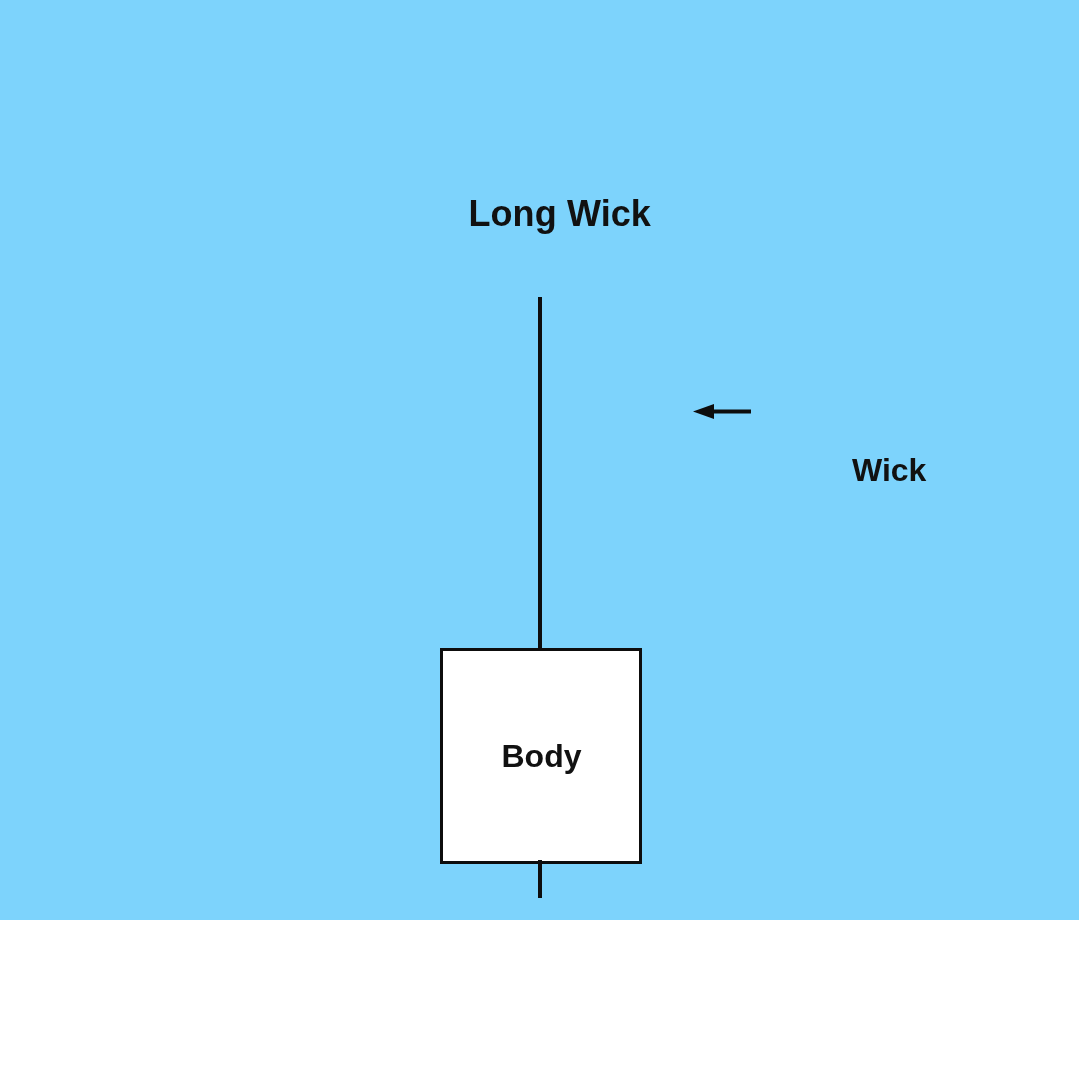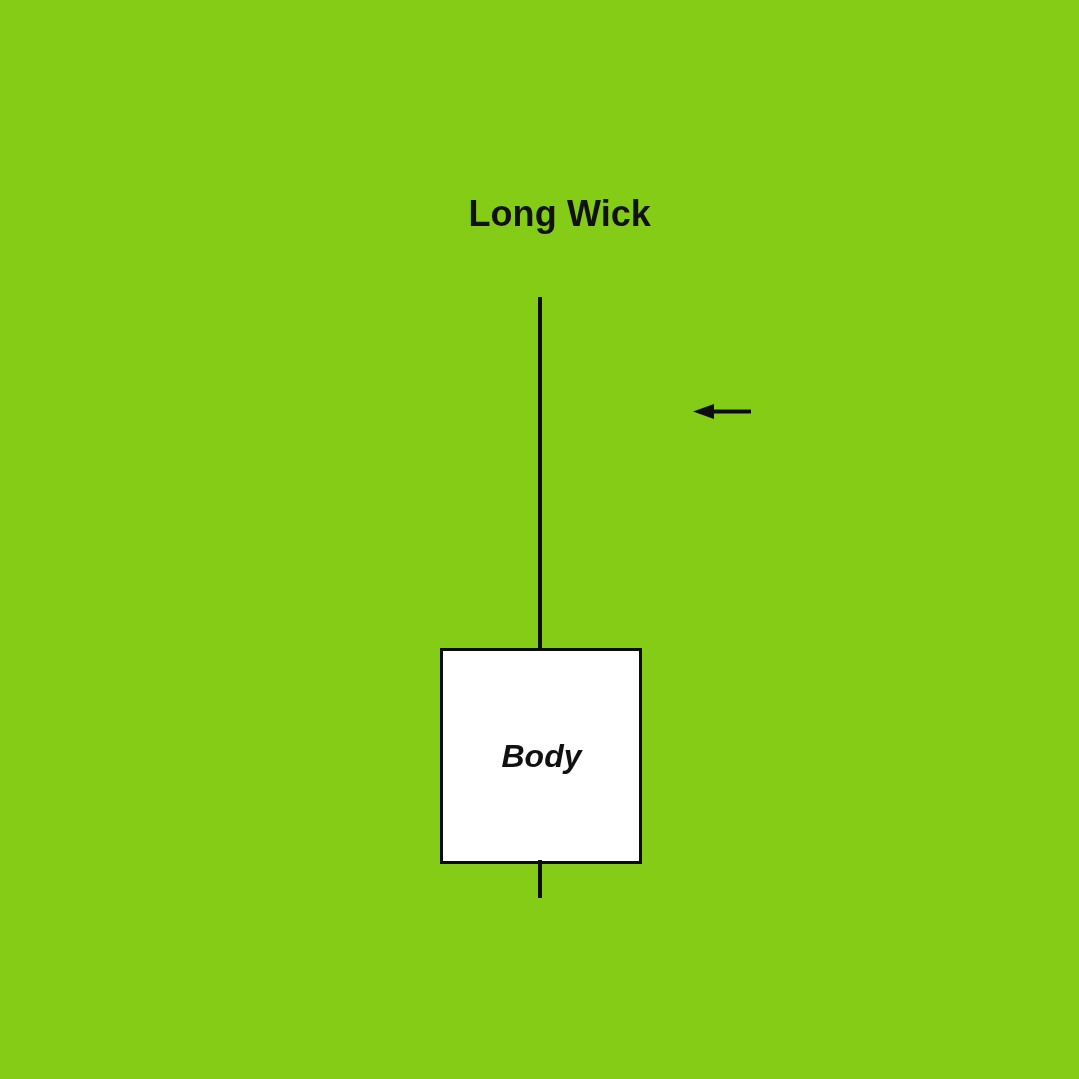--- a/index.html
+++ b/index.html
@@ -7,22 +7,22 @@
     margin: 0;
     padding: 0;
     background: #ffffff;
   }
   body {
     font-family: "Liberation Sans", sans-serif;
   }
   #canvas {
     position: relative;
     width: 1079px;
-    height: 1079px;
-    background: #84cc16;
+    height: 920px;
+    background: #7dd3fc;
     overflow: hidden;
   }
 
   
   .title {
     position: absolute;
     left: 0;
     top: 160px;
     width: 1079px;
     text-align: center;
@@ -41,21 +41,20 @@
   }
 
   
   .candle {
     position: absolute;
     left: 0;
     top: 0;
     width: 1079px;
     height: 1079px;
     pointer-events: none;
-    font-style: italic;
   }
 
   .wick {
     position: absolute;
     background: #0d0d0d;
     width: 4px;
   }
   .wick-upper {
     left: 538px;
     top: 297px;
@@ -133,15 +132,16 @@
   </div>
 
   <div class="annotation-arrow">
     <svg width="66" height="28" viewBox="0 0 66 28">
       <line x1="22" y1="13.5" x2="61" y2="13.5" stroke="#0d0d0d" stroke-width="4"></line>
       <polygon points="3,13.5 24,6 24,21" fill="#0d0d0d"></polygon>
     </svg>
   </div>
 
   <div class="annotation-label">
+    <div>Wick</div>
   </div>
 
 </div>
 
 </body></html>

